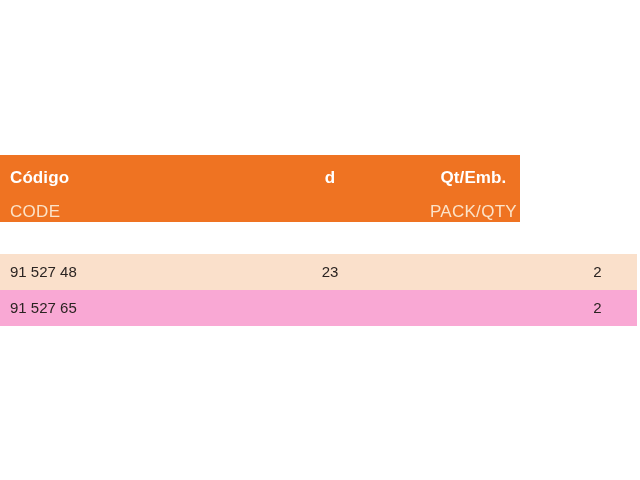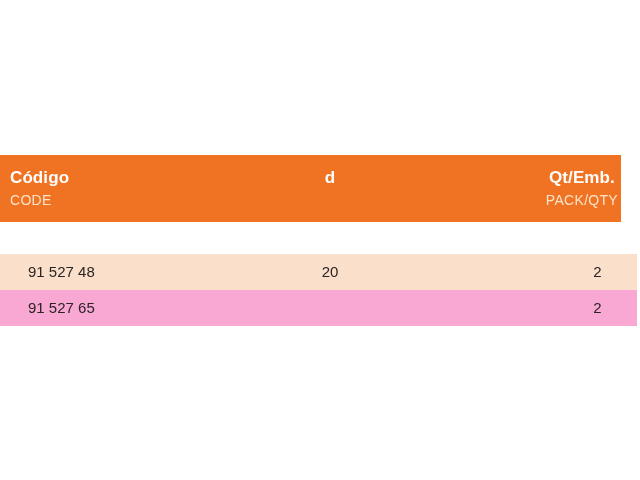--- a/index.html
+++ b/index.html
@@ -19,21 +19,21 @@
   #spec-table {
     position: absolute;
     left: 0;
     top: 155px;
     width: 640px;
   }
 
   
   .table-header {
     position: relative;
-    width: 621px;
+    width: 520px;
     height: 67px;
     background: #ef7322;
     box-sizing: border-box;
   }
 
   .hdr-cell {
     position: absolute;
     top: 12px;
     display: block;
   }
@@ -46,27 +46,27 @@
     display: block;
     font-size: 17px;
     font-weight: 600;
     color: #ffffff;
     line-height: 21px;
     letter-spacing: 0.1px;
     white-space: nowrap;
   }
   .hdr-sub {
     display: block;
-    font-size: 14px;
+    font-size: 17px;
     font-weight: 400;
     color: #fbe3c9;
     line-height: 15px;
     letter-spacing: 0.3px;
     white-space: nowrap;
-    margin-top: 5px;
+    margin-top: 16px;
   }
 
   
   .table-gap {
     width: 640px;
     height: 32px;
     background: #ffffff;
   }
 
   
@@ -86,21 +86,21 @@
   .cell {
     position: absolute;
     top: 0;
     height: 36px;
     line-height: 36px;
     font-size: 15px;
     font-weight: 400;
     color: #2b2422;
     white-space: nowrap;
   }
-  .cell.col-code { left: 28px;  text-align: center; }
+  .cell.col-code { left: 10px;  text-align: center; }
   .cell.col-d    { left: 240px; width: 180px; text-align: center; }
   .cell.col-qty  { left: 520px; width: 155px; text-align: center; }
 </style>
 </head>
 <body>
 
 <div id="spec-table">
 
   <div class="table-header">
 
@@ -119,21 +119,21 @@
     </div>
 
   </div>
 
   <div class="table-gap"></div>
 
   <div class="table-body">
 
     <div class="data-row row-odd">
       <span class="cell col-code">91 527 48</span>
-      <span class="cell col-d">20</span>
+      <span class="cell col-d">23</span>
       <span class="cell col-qty">2</span>
     </div>
 
     <div class="data-row row-even">
       <span class="cell col-code">91 527 65</span>
       <span class="cell col-qty">2</span>
     </div>
 
   </div>
 

